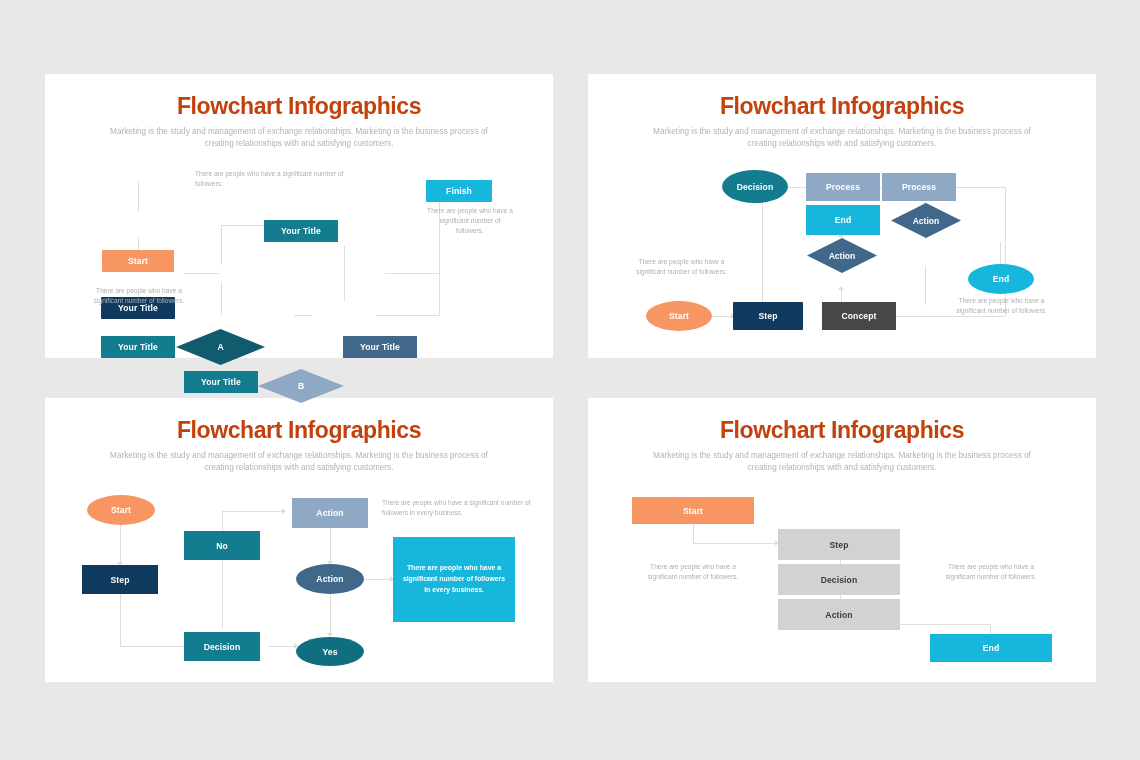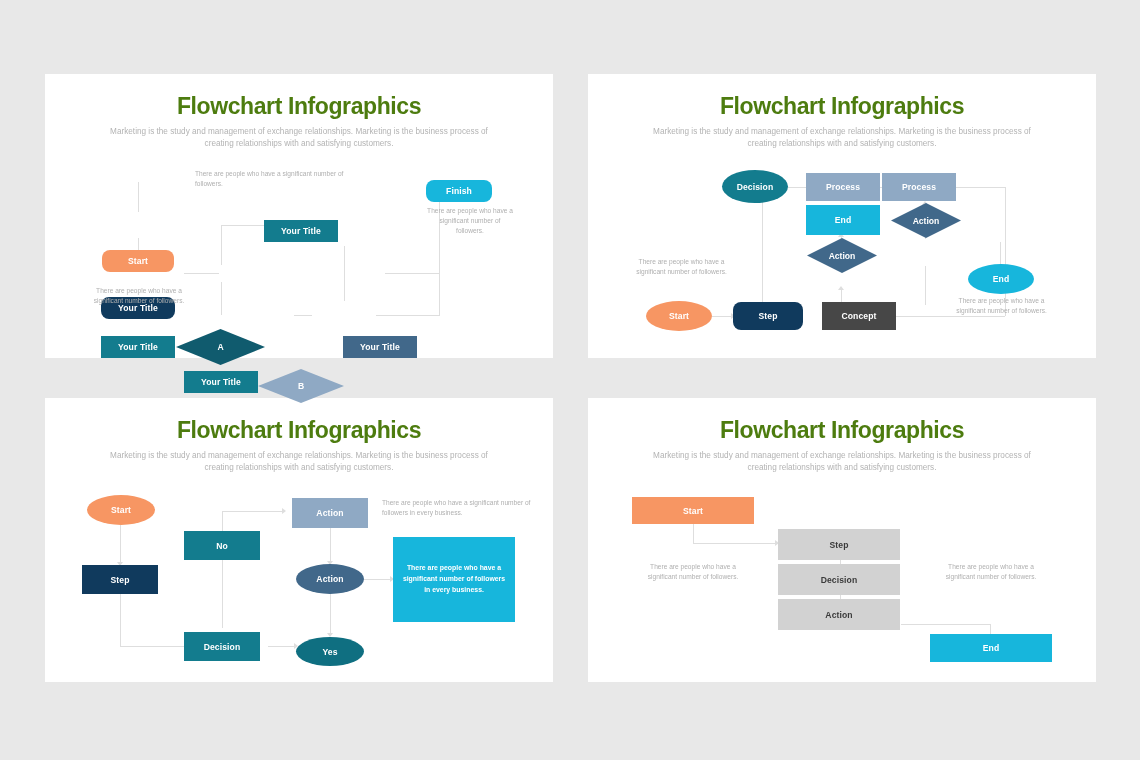--- a/index.html
+++ b/index.html
@@ -11,37 +11,37 @@
   }
   .canvas{position:relative;width:1140px;height:760px;}
 
   .panel{
     position:absolute;
     background:#ffffff;
     box-sizing:border-box;
   }
   .panel-head{position:absolute;left:0;right:0;text-align:center;}
   .p-title{
-    font-size:23px;font-weight:bold;color:#4d7c0f;
+    font-size:23px;font-weight:bold;color:#c2410c;
     letter-spacing:-0.4px;margin:0;line-height:1.1;
   }
   .p-sub{
     font-size:8.2px;color:#b3b3b3;line-height:1.45;
     margin:7px auto 0;width:78%;
   }
 
   .stage{position:absolute;left:0;top:0;right:0;bottom:0;}
   .node{
     position:absolute;box-sizing:border-box;
     display:flex;align-items:center;justify-content:center;
     color:#ffffff;font-weight:bold;text-align:center;
     font-size:8.6px;letter-spacing:.1px;
     z-index:3;
   }
-  .rnd{border-radius:8px;align-items:center;}
+  .rnd{border-radius:1px;align-items:center;}
   .oval{border-radius:50%;}
   .cap{
     position:absolute;color:#b0b0b0;font-size:6.6px;
     line-height:1.5;text-align:center;z-index:3;
   }
   .cap.left{text-align:left;}
   .txtbox{
     position:absolute;box-sizing:border-box;
     display:flex;align-items:center;justify-content:center;
     color:#fff;font-size:6.9px;font-weight:bold;line-height:1.55;

